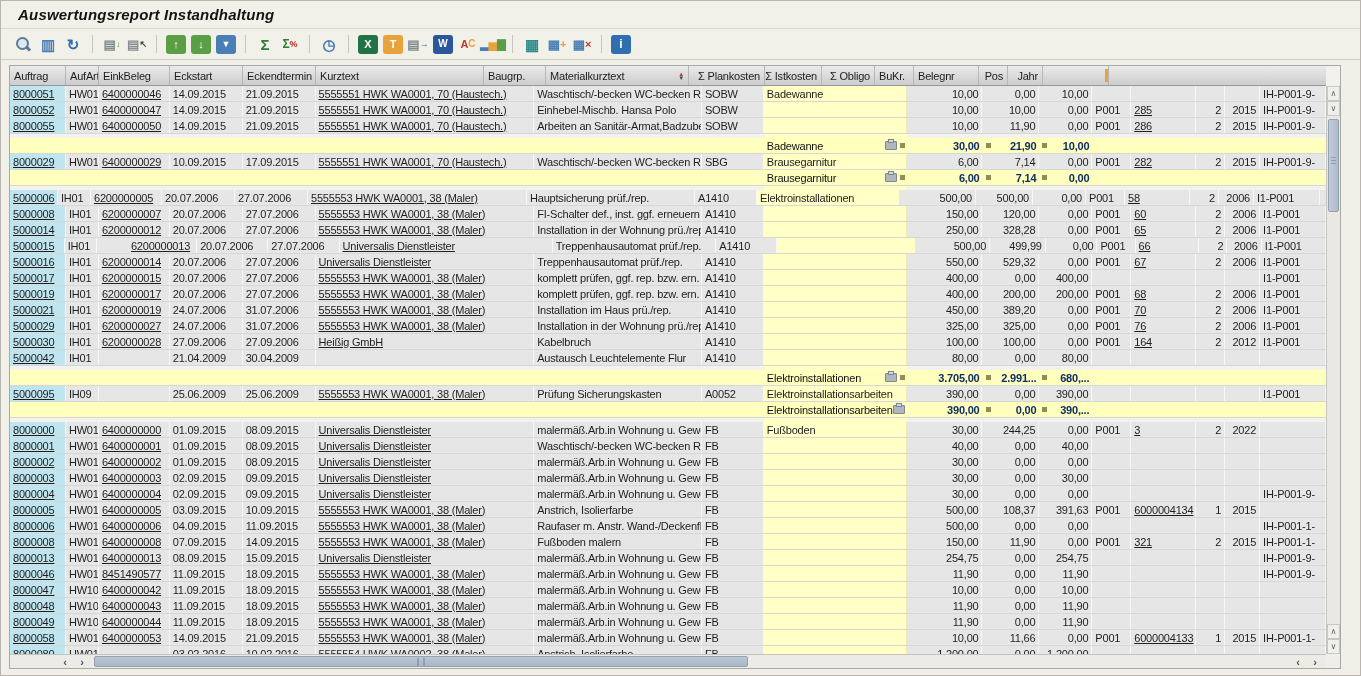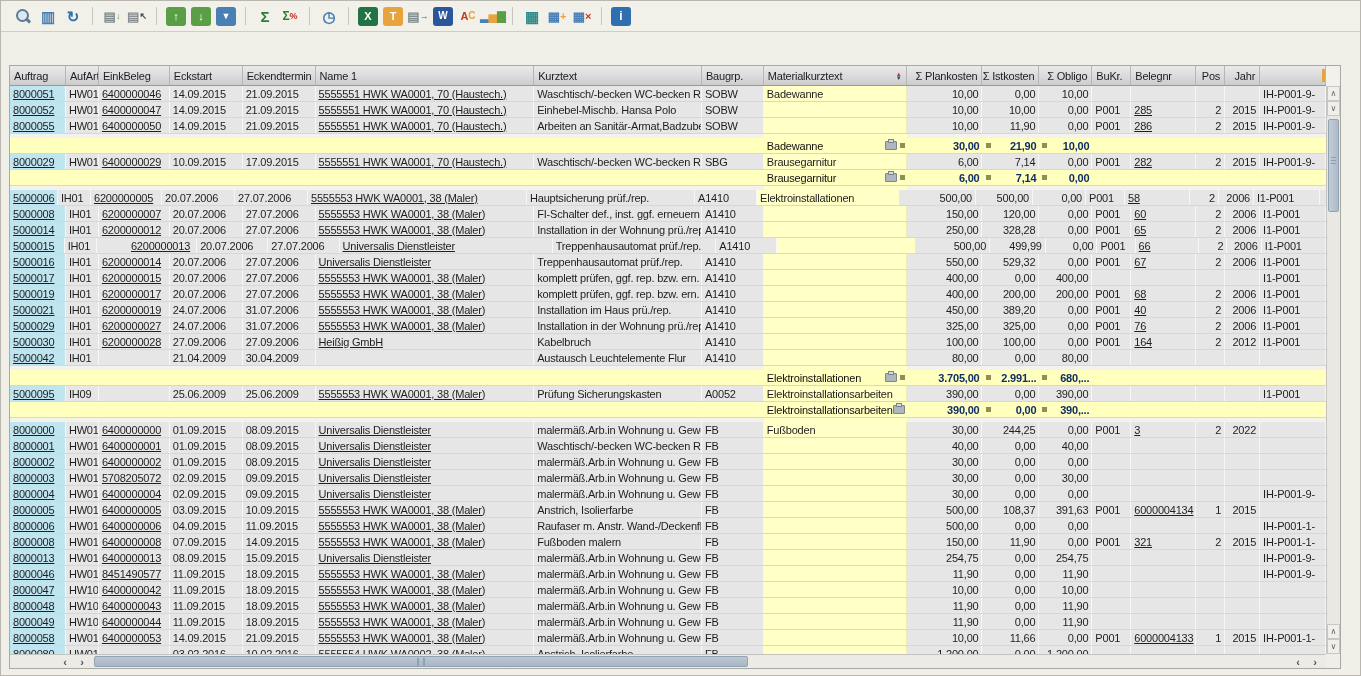--- a/index.html
+++ b/index.html
@@ -61,20 +61,23 @@
   .htrack{position:absolute;left:84px;top:1px;width:654px;height:11px;background:#DCDAD4;border-radius:2px;}
   .hthumb{position:absolute;left:0;top:0;width:100%;height:11px;background:linear-gradient(#BCC7D3,#A9B6C5);
           border:1px solid #93A3B4;border-radius:2px;box-sizing:border-box;display:flex;align-items:center;justify-content:center;
           font-size:8px;color:#7C92A8;}
   .corner{position:absolute;right:0;bottom:0;width:14px;height:14px;background:#EFEEE7;}
 </style>
 </head>
 <body>
 
 <div class="frame">
+  <div class="titlebar">
+    <span class="title">Auswertungsreport Instandhaltung</span>
+  </div>
   <div class="toolbar" id="toolbar">
       <span class="tbtn mag">
         <span class="mag-c"></span>
         <span class="mag-h"></span>
       </span>
       <span class="tbtn">
         <span style="color: rgb(74, 127, 181); font-size: 15px;">▥</span>
       </span>
       <span class="tbtn">
         <span style="color: rgb(47, 111, 176); font-size: 15px;">↻</span>
@@ -160,23 +163,20 @@
           <span>AufArt</span>
         </div>
         <div class="hcell" style="width: 71px;">
           <span>EinkBeleg</span>
         </div>
         <div class="hcell" style="width: 73px;">
           <span>Eckstart</span>
         </div>
         <div class="hcell" style="width: 73px;">
           <span>Eckendtermin</span>
-        </div>
-        <div class="hcell" style="width: 219px;">
-          <span>Name 1</span>
         </div>
         <div class="hcell" style="width: 168px;">
           <span>Kurztext</span>
         </div>
         <div class="hcell" style="width: 62px;">
           <span>Baugrp.</span>
         </div>
         <div class="hcell" style="width: 143px;">
           <span>Materialkurztext</span>
           <span class="sortind">
@@ -896,21 +896,21 @@
           <div class="cell r" style="width: 57px;">
             <span>389,20</span>
           </div>
           <div class="cell r" style="width: 53px;">
             <span>0,00</span>
           </div>
           <div class="cell" style="width: 39px;">
             <span>P001</span>
           </div>
           <div class="cell" style="width: 65px;">
-            <a class="lk">40</a>
+            <a class="lk">70</a>
           </div>
           <div class="cell r" style="width: 29px;">
             <span>2</span>
           </div>
           <div class="cell r" style="width: 35px;">
             <span>2006</span>
           </div>
           <div class="cell" style="width: 66px;">
             <span>I1-P001</span>
           </div>
@@ -1332,21 +1332,21 @@
           <div class="cell" style="width: 66px;"></div>
         </div>
         <div class="row">
           <div class="cell cyan" style="width: 56px;">
             <a class="lk">8000003</a>
           </div>
           <div class="cell" style="width: 33px;">
             <span>HW01</span>
           </div>
           <div class="cell" style="width: 71px;">
-            <a class="lk">5708205072</a>
+            <a class="lk">6400000003</a>
           </div>
           <div class="cell" style="width: 73px;">
             <span>02.09.2015</span>
           </div>
           <div class="cell" style="width: 73px;">
             <span>09.09.2015</span>
           </div>
           <div class="cell" style="width: 219px;">
             <a class="lk">Universalis Dienstleister</a>
           </div>

